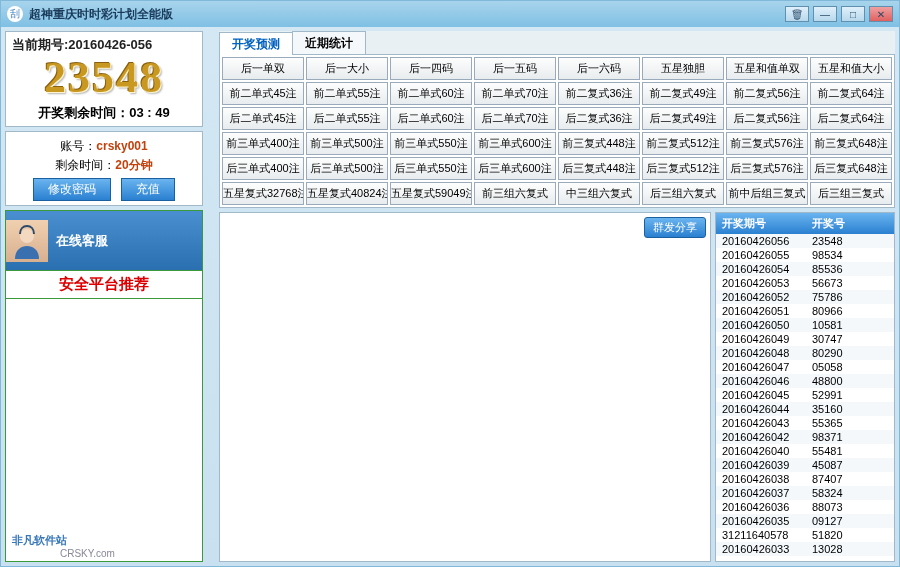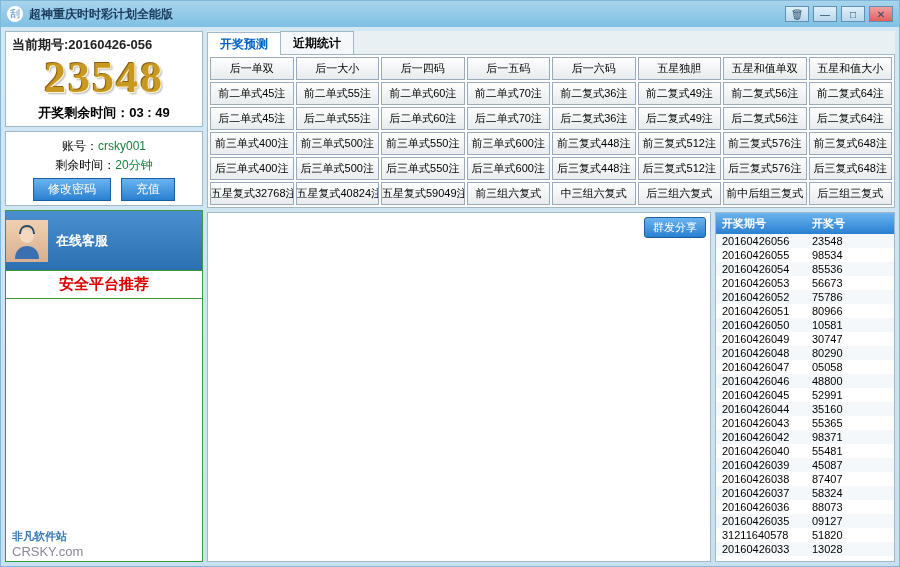--- a/index.html
+++ b/index.html
@@ -6,44 +6,44 @@
 body { background: #e8f0f4; width: 900px; height: 567px; overflow: hidden; }
 
 .window { width: 900px; height: 567px; background: linear-gradient(#d4e8f4, #c8e0f0); border: 1px solid #7fb8d8; }
 .titlebar { height: 26px; background: linear-gradient(#a8d4ec, #7fc0e4); display: flex; align-items: center; padding: 0 6px; font-size: 12px; color: #1a3a5a; }
 .titlebar-icon { width: 16px; height: 16px; background: #fff; border-radius: 50%; margin-right: 6px; display: flex; align-items: center; justify-content: center; font-size: 10px; color: #4080c0; }
 .titlebar-title { flex: 1; font-weight: bold; }
 .win-btns { display: flex; gap: 4px; }
 .win-btn { width: 24px; height: 16px; border: 1px solid #6090b0; background: linear-gradient(#e0f0fa, #b8d8ec); font-size: 10px; display: flex; align-items: center; justify-content: center; cursor: pointer; color: #2a4a6a; }
 .win-btn.close { background: linear-gradient(#f0a0a0, #e06060); }
 
-.content { display: flex; height: 539px; padding: 4px; gap: 4px; }
+.content { display: flex; height: 539px; padding: 4px; gap: 16px; }
 .left-panel { width: 198px; display: flex; flex-direction: column; gap: 4px; }
 .right-panel { flex: 1; display: flex; flex-direction: column; }
 
 .period-box { border: 1px solid #a0b8c8; background: #fff; padding: 4px 6px; }
 .period-label { font-size: 13px; font-weight: bold; color: #222; }
 .big-number { font-size: 44px; font-weight: 900; color: #c89820; text-shadow: 1px 1px 0 #fff4d0, -1px -1px 0 #8a6010, 2px 2px 2px rgba(0,0,0,.3); letter-spacing: 2px; text-align: center; line-height: 1.1; font-family: Georgia, serif; }
 .countdown-line { font-size: 13px; font-weight: bold; text-align: center; margin-top: 2px; }
 
 .account-box { border: 1px solid #a0b8c8; background: #fff; padding: 4px; text-align: center; font-size: 12px; }
 .account-line { margin: 2px 0; }
-.red { color: #15803d; font-weight: normal; }
+.red { color: #c2410c; font-weight: bold; }
 .btn-row { display: flex; justify-content: center; gap: 10px; margin-top: 4px; }
 .blue-btn { background: linear-gradient(#6ab4f0, #2a80d0); color: #fff; border: 1px solid #1a60a0; border-radius: 0; padding: 2px 14px; font-size: 12px; cursor: pointer; }
 
 .promo-box { border: 1px solid #3a9a3a; background: #fff; flex: 1; display: flex; flex-direction: column; }
 .cs-banner { height: 59px; background: linear-gradient(#4a90d0, #2a70b0); display: flex; align-items: center; color: #fff; font-size: 13px; font-weight: bold; }
 .cs-avatar { width: 42px; height: 42px; background: linear-gradient(#f0d0b0, #d8b090); border-radius: 0; margin-right: 8px; display: flex; align-items: center; justify-content: center; overflow: hidden; }
 .cs-avatar svg { width: 36px; height: 36px; }
 .safe-title { color: #d00; font-weight: bold; font-size: 15px; text-align: center; padding: 4px; border-top: 1px solid #3a9a3a; border-bottom: 1px solid #3a9a3a; }
 .promo-body { flex: 1; }
 .watermark { height: 40px; padding: 2px 6px; font-size: 11px; color: #4080c0; display: flex; flex-direction: column; justify-content: flex-end; }
 .watermark .line1 { font-weight: bold; color: #3878b8; }
-.watermark .line2 { font-size: 13px; color: #889; }
+.watermark .line2 { font-size: 10px; color: #889; margin-left: 48px; }
 
 .tabs { display: flex; height: 24px; border-bottom: 1px solid #a0b8c8; background: #e8f0f4; }
 .tab { padding: 3px 12px; font-size: 12px; border: 1px solid #a0b8c8; border-bottom: none; background: #f4f8fa; cursor: pointer; margin-right: -1px; font-weight: bold; }
 .tab.active { background: #fff; color: #0060c0; font-weight: bold; position: relative; top: 1px; }
 
 .grid-area { background: #fff; border: 1px solid #a0b8c8; border-top: none; padding: 2px; }
 .btn-grid { display: grid; grid-template-columns: repeat(8, 1fr); gap: 2px; }
 .grid-btn { background: linear-gradient(#fdfdfd, #e8ecee); border: 1px solid #9ab; font-size: 11px; padding: 3px 0; text-align: center; cursor: pointer; white-space: nowrap; overflow: hidden; }
 
 .lower { flex: 1; display: flex; gap: 4px; margin-top: 4px; min-height: 0; }

